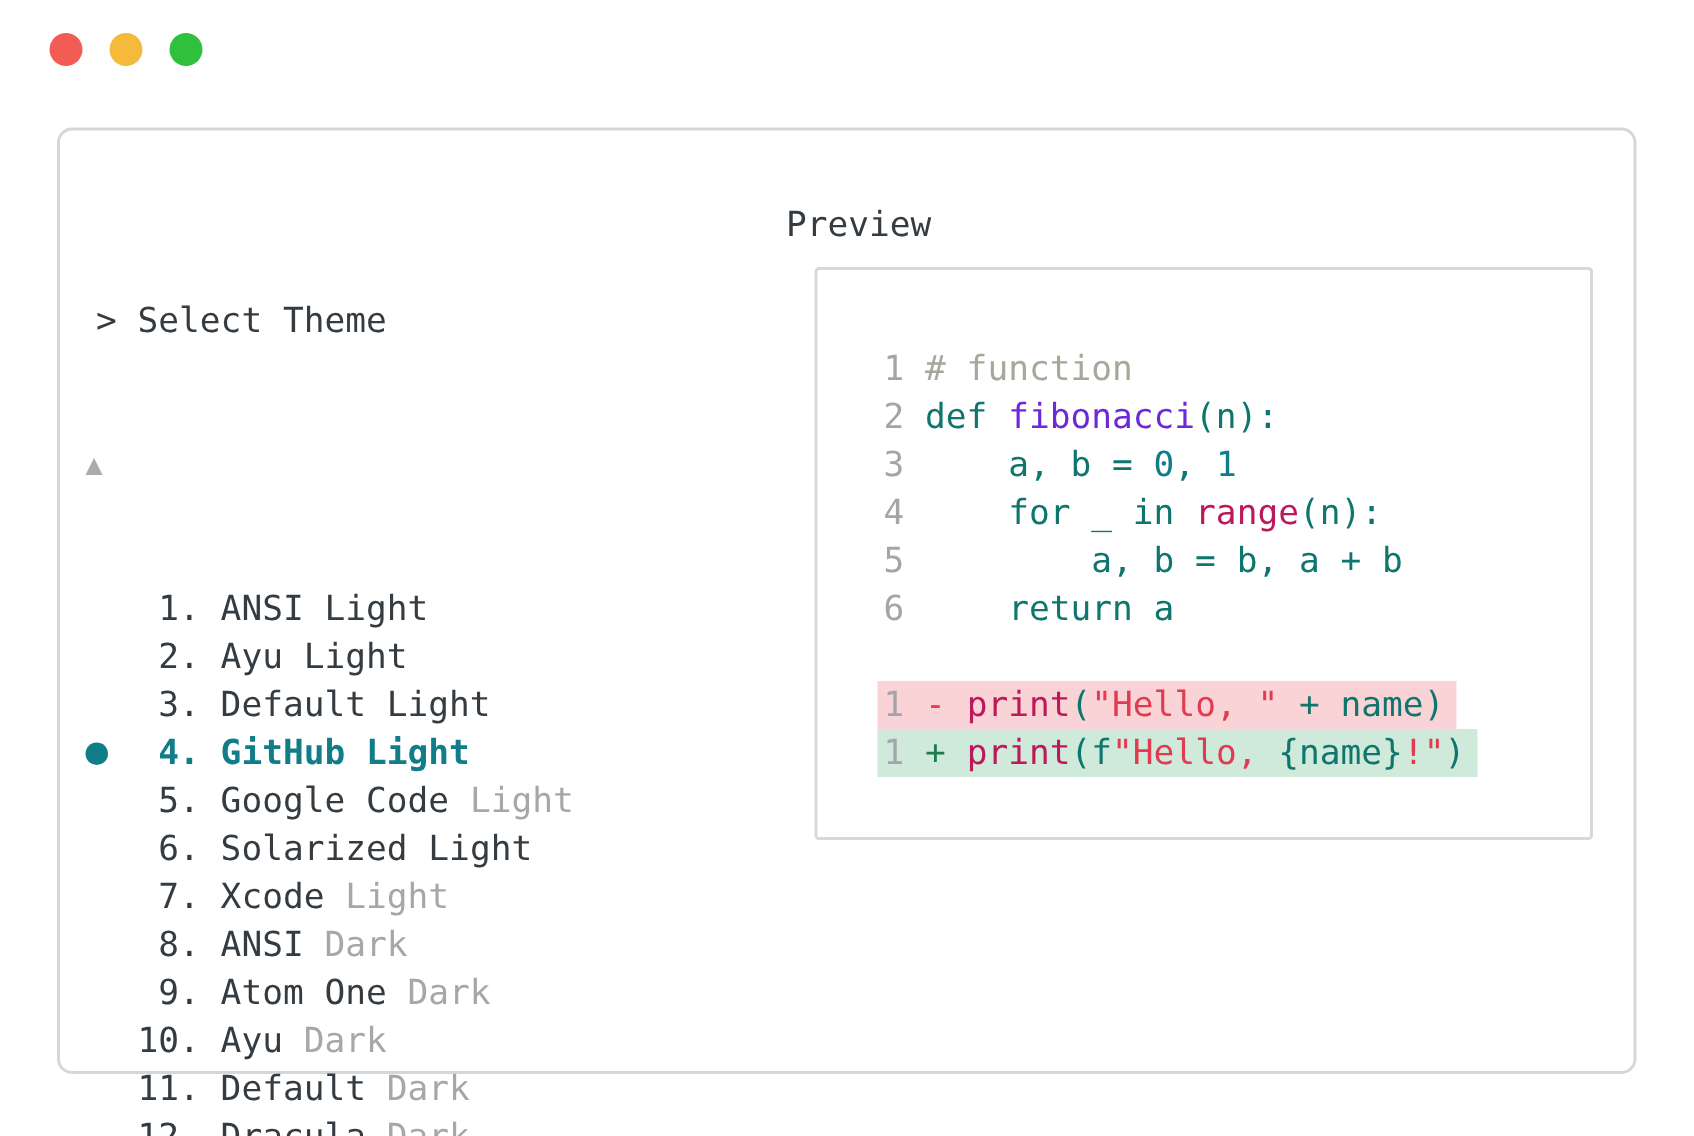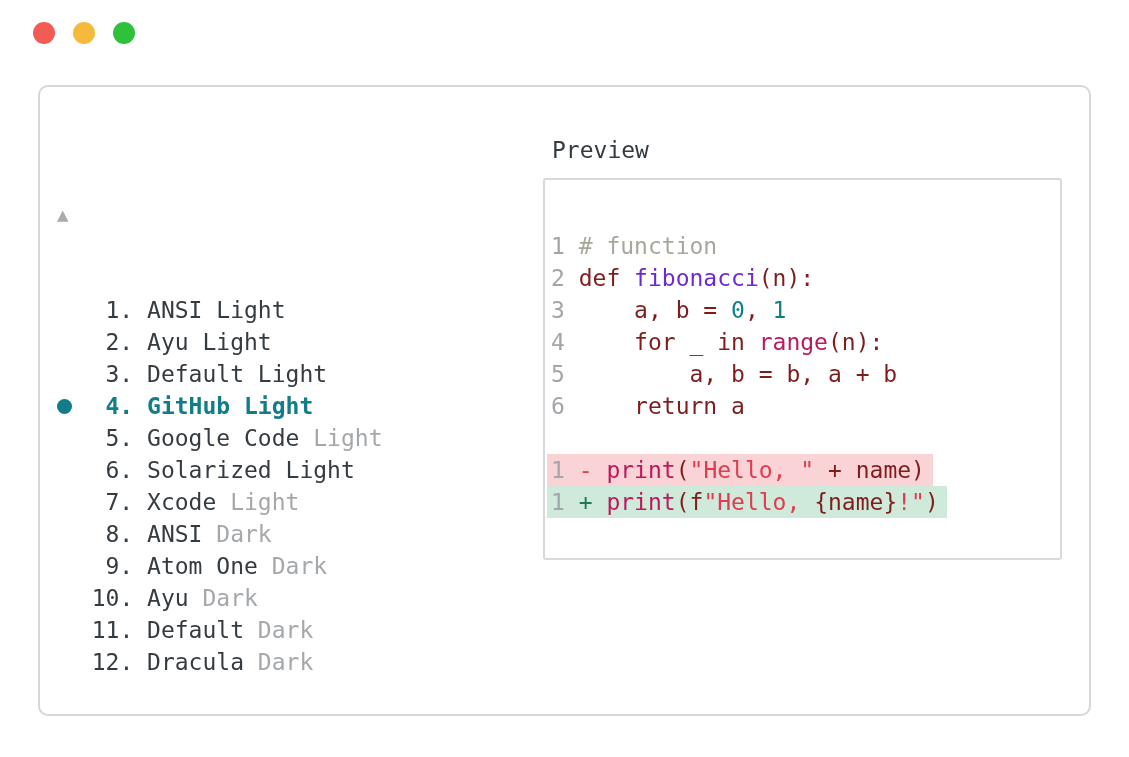--- a/index.html
+++ b/index.html
@@ -24,33 +24,33 @@
   .theme-row .num { display:inline-block; width:3ch; text-align:right; }
   .theme-row.selected { color:#107d89;font-weight:bold; }
   .bullet {
     position:absolute; left:-7px; top:9px; width:15px; height:15px;
     border-radius:50%; background:#107d89;
   }
   .muted { color:#a5a8ab; }
   .spacer { height:32px; }
 
   .preview-title {
-    position:absolute; left:512px; top:47px;
+    position:absolute; left:484px; top:47px;
     font-size:23px; line-height:32px; color:#343c42;
   }
   .preview-box {
     position:absolute; left:503px; top:91px; width:519px; height:382px;
     border:2px solid #d8d9da; border-radius:3px; background:#ffffff;
   }
   .code {
     padding:50px 0 0 6px; font-size:23px; line-height:32px;
-    white-space:pre; color:#343c42;
+    white-space:pre; color:#343c42;margin-left:38px;
   }
   .lnum { color:#a2a6aa; }
-  .tok-text    { color:#7f1d1d; }
+  .tok-text    { color:#0f766e; }
   .tok-comment { color:#a6a89a; }
   .tok-func    { color:#6d28d9; }
   .tok-number  { color:#107d89; }
   .tok-builtin { color:#be185d; }
   .tok-string  { color:#e23a4e; }
   .tok-removed { color:#e23a4e; }
   .tok-added   { color:#1f7a4d; }
   .hl { display:inline-block; padding:0 8px 0 4px; margin-left:-4px; }
   .hl-removed { background:#f9d3d6; }
   .hl-added   { background:#cfe9da; }
@@ -60,20 +60,21 @@
 
 <div class="traffic">
     <div class="light" style="background: rgb(242, 92, 84);"></div>
     <div class="light" style="background: rgb(245, 185, 59);"></div>
     <div class="light" style="background: rgb(47, 193, 60);"></div>
   </div>
 
 <div class="panel">
 
   <div class="left-col">
+    <div class="picker-title">&gt; Select Theme</div>
     <div class="arrow up">▲</div>
     <div id="theme-list"><div class="theme-row"><span class="num">1.</span> <span>ANSI </span><span class="">Light</span></div><div class="theme-row"><span class="num">2.</span> <span>Ayu </span><span class="">Light</span></div><div class="theme-row"><span class="num">3.</span> <span>Default </span><span class="">Light</span></div><div class="theme-row selected"><span class="bullet"></span><span class="num">4.</span> <span>GitHub </span><span class="">Light</span></div><div class="theme-row"><span class="num">5.</span> <span>Google Code </span><span class="muted">Light</span></div><div class="theme-row"><span class="num">6.</span> <span>Solarized </span><span class="">Light</span></div><div class="theme-row"><span class="num">7.</span> <span>Xcode </span><span class="muted">Light</span></div><div class="theme-row"><span class="num">8.</span> <span>ANSI </span><span class="muted">Dark</span></div><div class="theme-row"><span class="num">9.</span> <span>Atom One </span><span class="muted">Dark</span></div><div class="theme-row"><span class="num">10.</span> <span>Ayu </span><span class="muted">Dark</span></div><div class="theme-row"><span class="num">11.</span> <span>Default </span><span class="muted">Dark</span></div><div class="theme-row"><span class="num">12.</span> <span>Dracula </span><span class="muted">Dark</span></div></div>
     
     
     
   </div>
 
   <div class="preview-title">Preview</div>
 
   <div class="preview-box">

